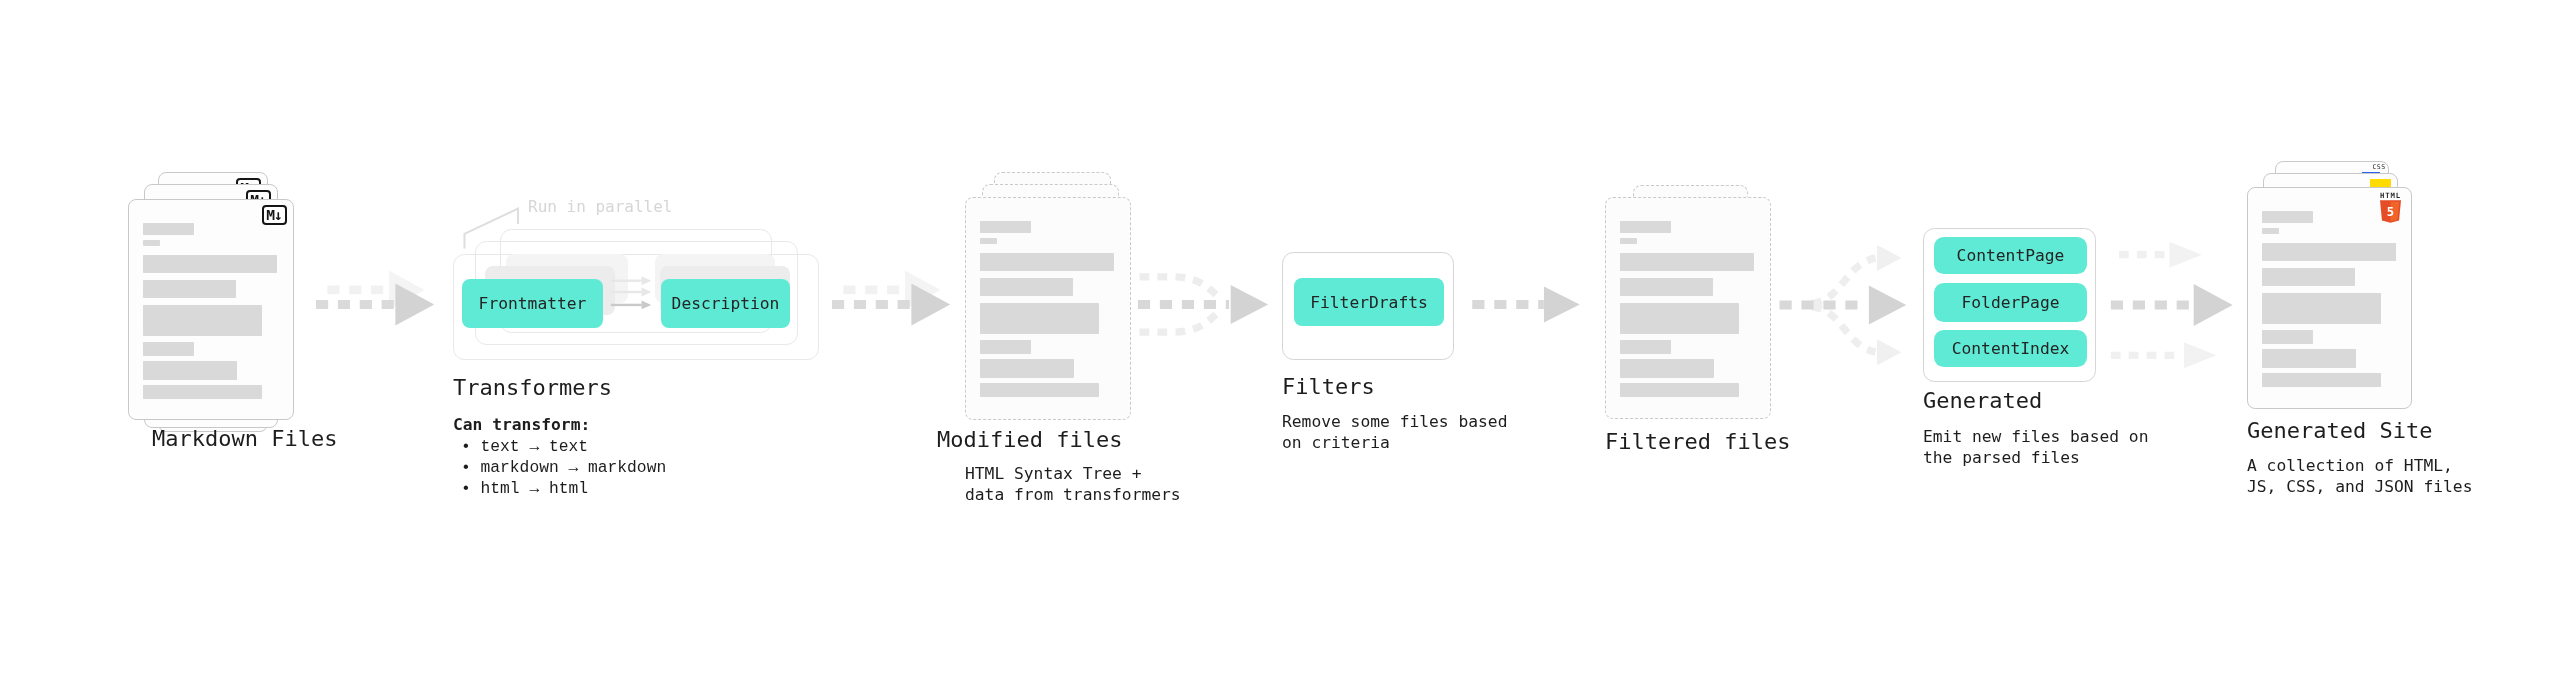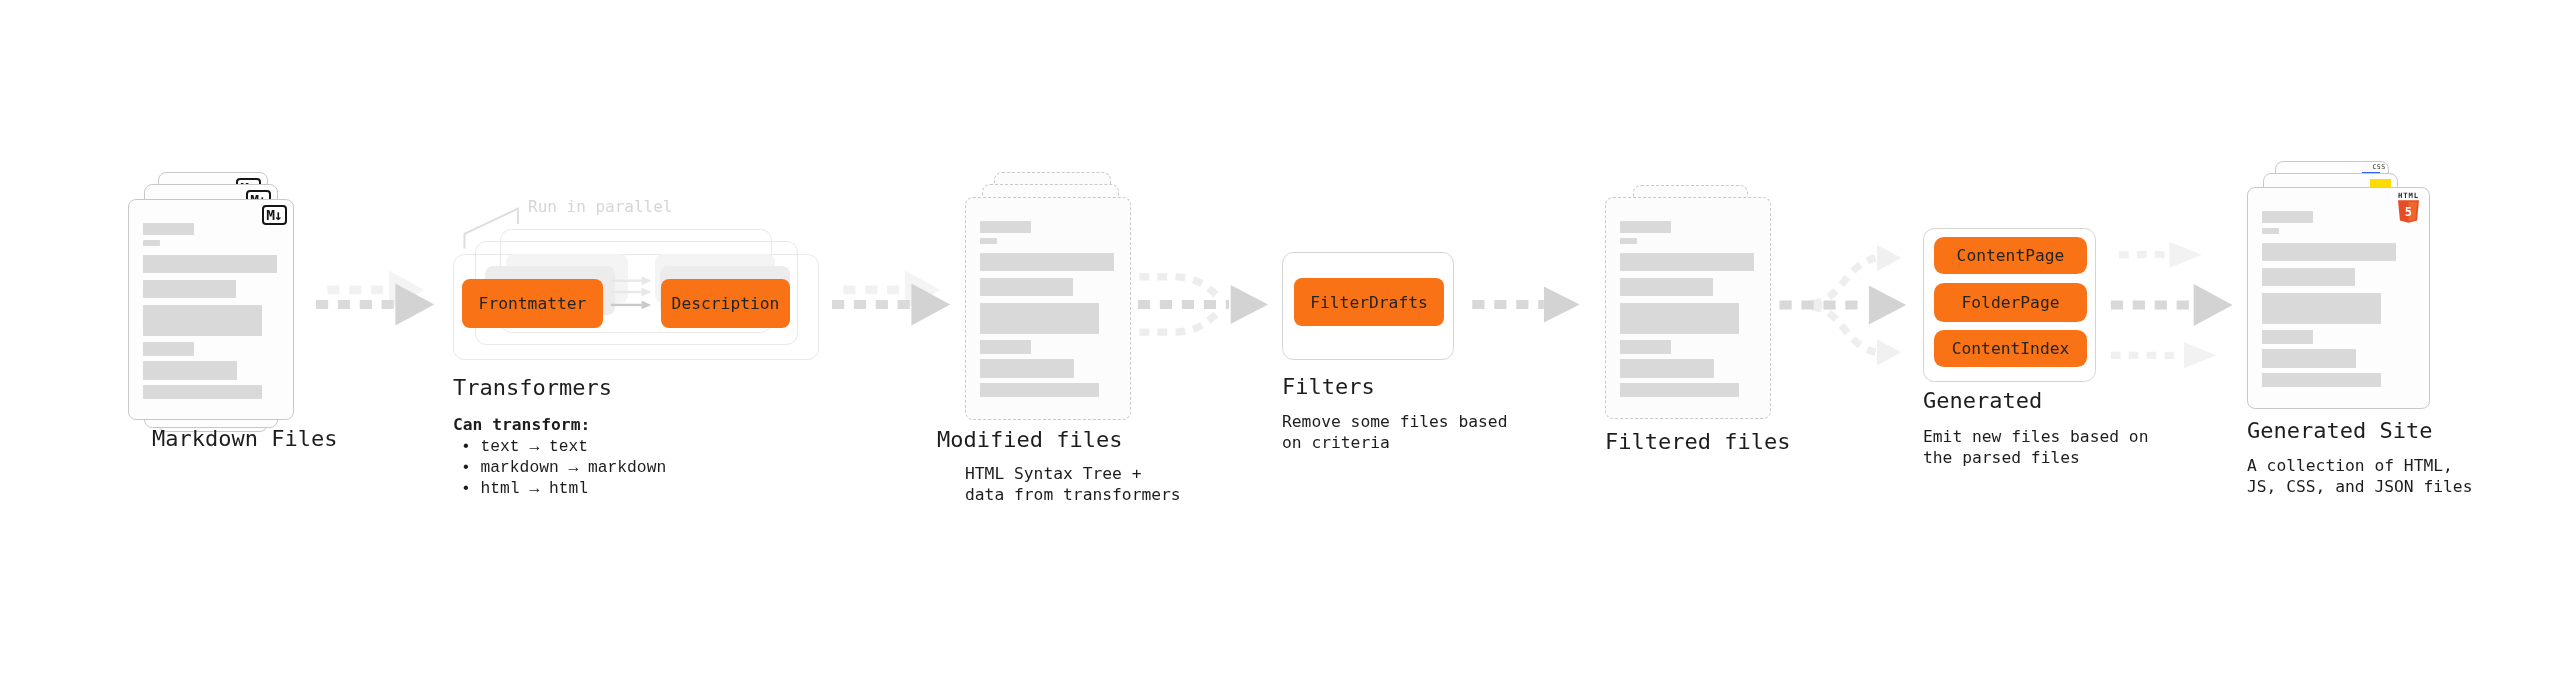--- a/index.html
+++ b/index.html
@@ -28,21 +28,21 @@
   .css-badge .txt{font-size:6.5px;font-weight:normal;color:#2b2b2b;line-height:6.5px;display:block;letter-spacing:0.4px;margin-left:12px;}
   .css-badge .bar-blue{height:3.3px;width:18px;margin:0.8px auto 0;}
   .js-badge{position:absolute;top:4.9px;right:6.5px;width:20.3px;height:10.6px;}
   .html5-badge{position:absolute;top:4.1px;right:6.5px;width:28px;text-align:center;}
   .html5-badge .txt{font-size:7.3px;font-weight:bold;color:#2b2b2b;line-height:8.1px;display:block;letter-spacing:0.8px;}
   
   .obox{position:absolute;border:1.6px solid #e8e8e8;border-radius:11.4px;box-sizing:border-box;background:transparent;}
   
   .fbox{position:absolute;border:1.6px solid #d5d5d5;border-radius:11.4px;background:#ffffff;box-sizing:border-box;}
   
-  .btn{position:absolute;background:#f97316;border-radius:8.1px;display:flex;align-items:center;justify-content:center;
+  .btn{position:absolute;background:#5eead4;border-radius:8.1px;display:flex;align-items:center;justify-content:center;
     font-size:16.3px;color:#242424;box-sizing:border-box;white-space:nowrap;}
   .btn.r12{border-radius:9.8px;}
   .ghost1{position:absolute;background:#ececec;border-radius:8.1px;}
   .ghost2{position:absolute;background:#f4f4f4;border-radius:8.1px;}
   
   .node-label{position:absolute;font-size:22px;line-height:26px;white-space:nowrap;}
   .sub{position:absolute;font-size:16.3px;line-height:21px;white-space:pre-line;}
   .bullets{position:absolute;font-size:16.3px;line-height:21px;}
   .annotation{position:absolute;font-size:16px;color:#d6d6d6;white-space:nowrap;}
 </style>
@@ -212,21 +212,21 @@
   <div>
     <div class="card" style="left:2275px;top:161px;width:114px;height:211px;">
       <div class="css-badge">
         <span class="txt">CSS</span>
         <div class="bar-blue" style="background:#2c63ee;"></div>
       </div>
     </div>
     <div class="card" style="left:2263px;top:173px;width:135px;height:203px;">
       <div class="js-badge" style="background:#ffdb00;"></div>
     </div>
-    <div class="card" style="left:2247px;top:187px;width:183px;height:222px;">
+    <div class="card" style="left:2247px;top:187px;width:165px;height:222px;">
       <div class="html5-badge">
         <span class="txt">HTML</span>
         <svg width="21" height="23" viewBox="0 0 26 28">
           <polygon points="0,0 26,0 23.6,25 13,28 2.4,25" fill="#e44d26"></polygon>
           <polygon points="13,2 13,26.3 21.7,23.9 23.7,2" fill="#f16529"></polygon>
           <text x="13" y="19.5" text-anchor="middle" font-size="15" font-weight="bold" fill="#ffffff" font-family="DejaVu Sans Mono, monospace">5</text>
         </svg>
       </div>
       <div class="doc-lines">
         <i class="bar l1"></i>

